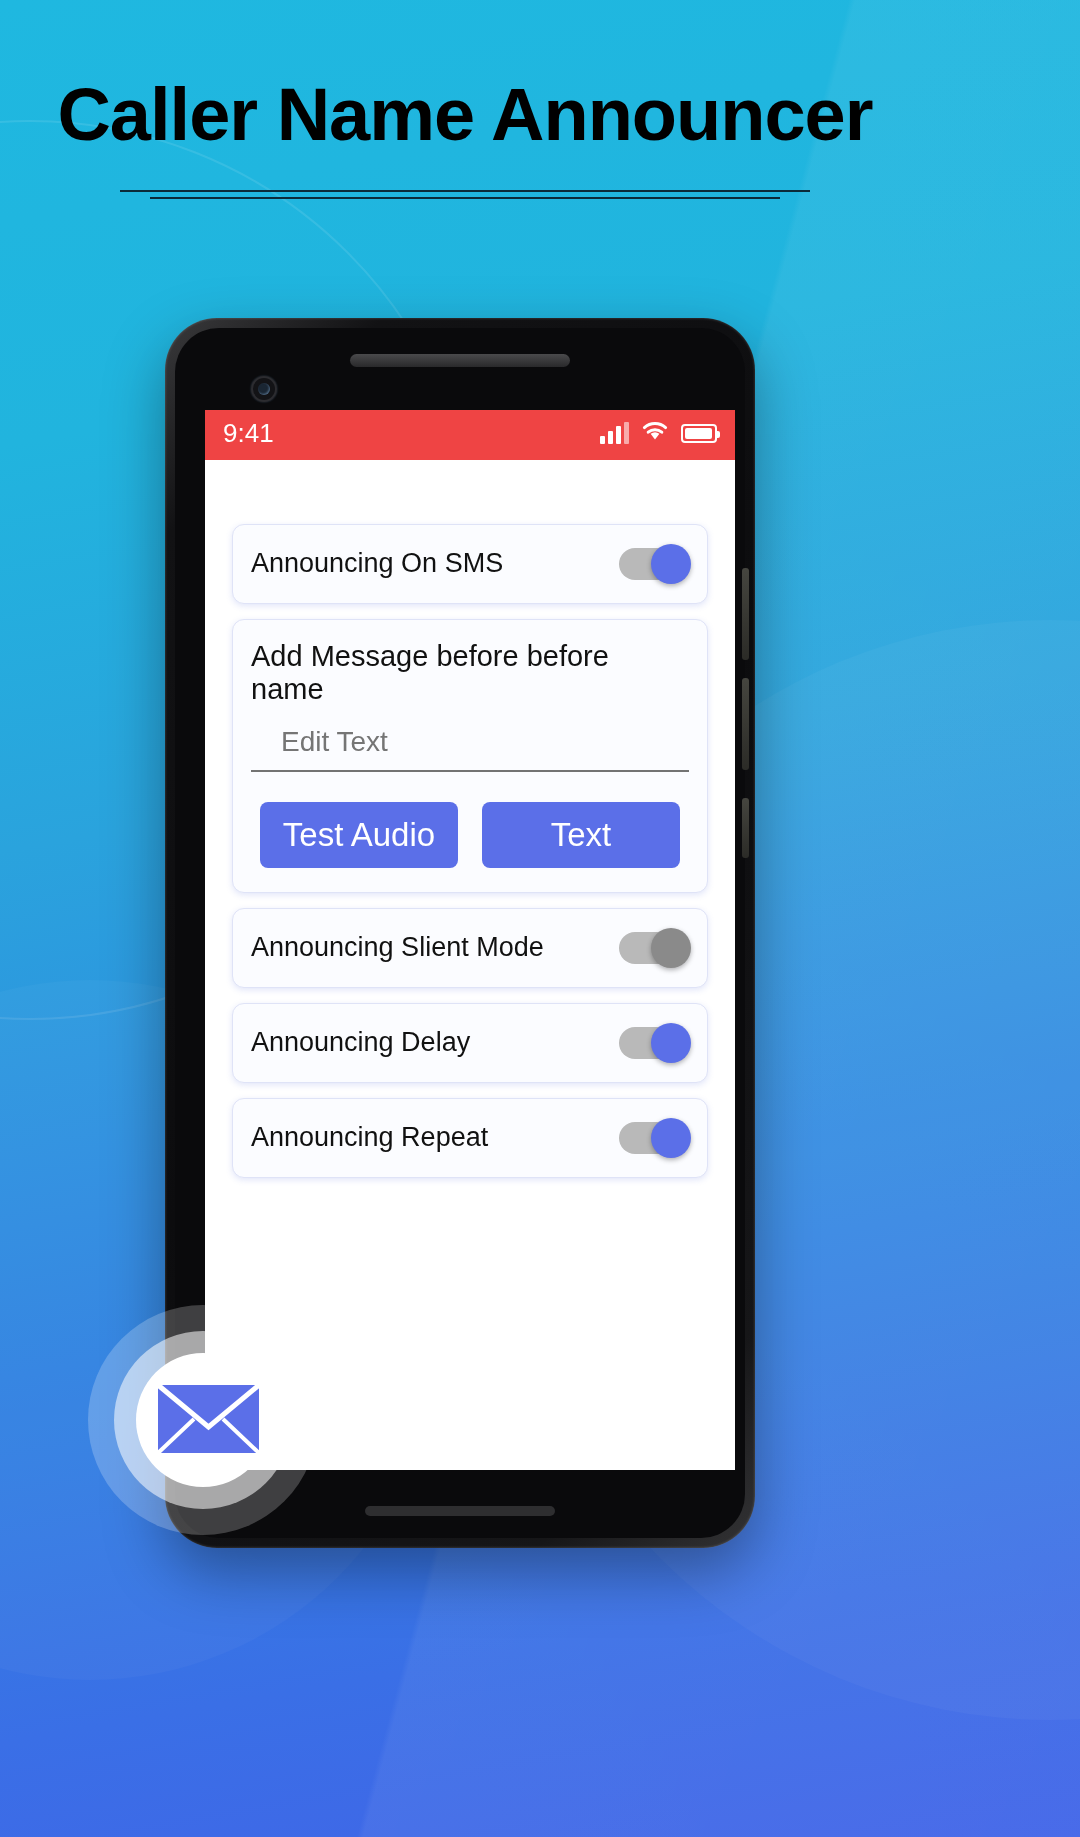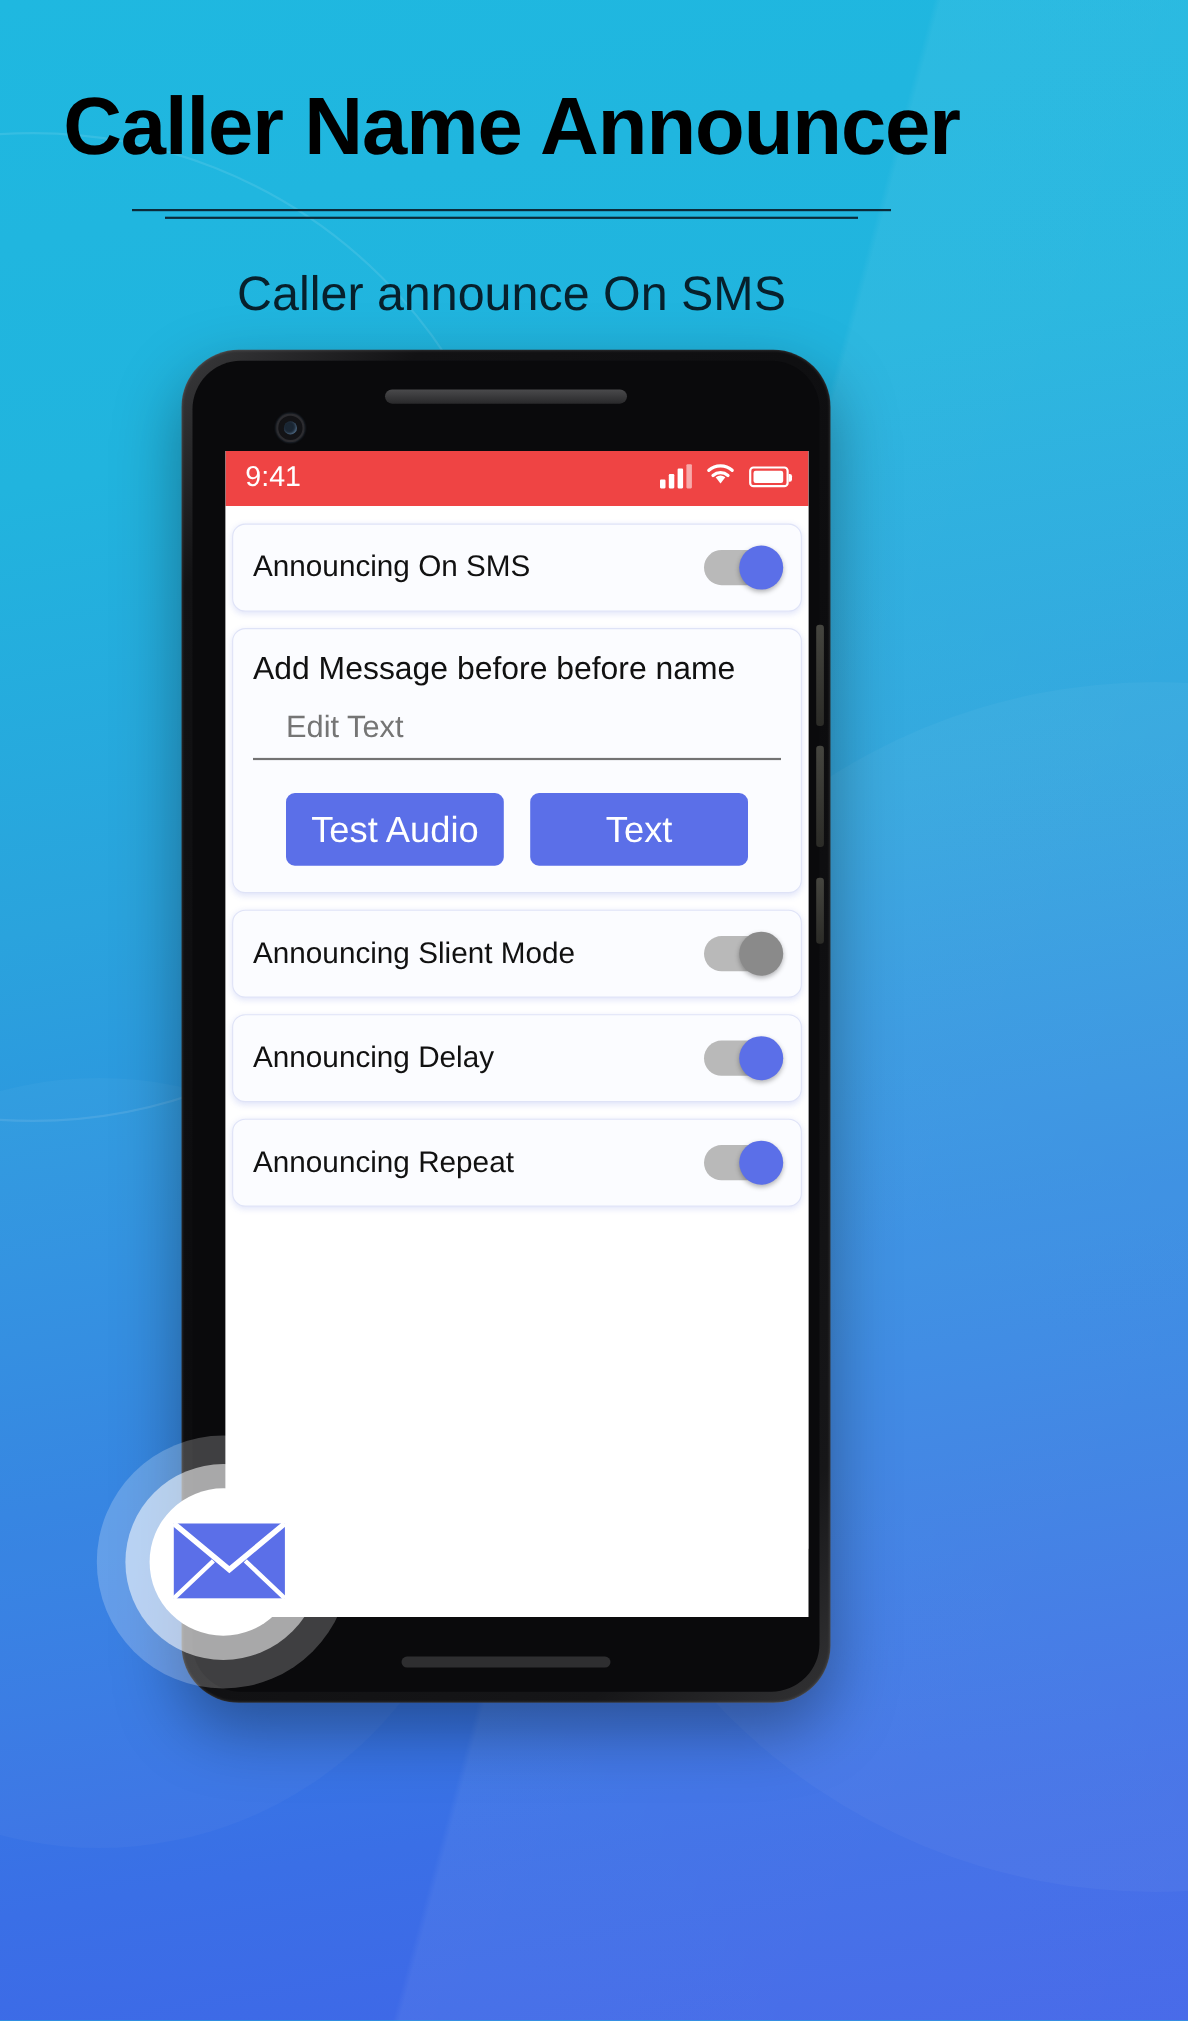--- a/index.html
+++ b/index.html
@@ -81,21 +81,21 @@
            background:#fff; border-radius:2px; display:block; }
 
   
   #appbar { height:62px; background:#5b74e8; display:flex; align-items:center;
            padding:0 20px; gap:22px; }
   #back-chevron { width:22px; height:22px; border-left:4px solid #fff;
            border-bottom:4px solid #fff; transform:rotate(45deg); margin-left:4px; }
   #appbar-title { color:#fff; font-size:30px; font-weight:400; }
 
   
-  #content { padding:16px 6px 0; background:#fff; height:948px; }
+  #content { padding:16px 27px 0; background:#fff; height:948px;margin-top:48px; }
   .card { background:#fbfcff; border:1px solid #dfe3f7; border-radius:12px;
           box-shadow:0 2px 6px rgba(90,110,220,0.18); margin-bottom:15px;
           padding:0 18px; }
   .row { display:flex; align-items:center; justify-content:space-between;
           min-height:78px; }
   .row-label { font-size:27px; color:#111; line-height:1.25; }
 
   
   .toggle { width:70px; height:32px; border-radius:16px; position:relative;
           flex:0 0 auto; background:#b9b9b9; }
@@ -133,21 +133,20 @@
   <div id="bg-diag"></div>
   <div id="bg-arc1"></div>
   <div id="bg-arc2"></div>
   <div id="bg-arc3"></div>
 </div>
 
 <div id="header">
   <div id="title">Caller Name Announcer</div>
   <div id="divider"></div>
   <div id="divider2"></div>
-  <div id="subtitle">Caller announce On SMS</div>
 </div>
 
 <div id="phone">
   <div id="phone-inner">
     <div id="speaker"></div>
     <div id="camera">
       <div id="camera-lens"></div>
     </div>
     <div id="bottom-bar"></div>
 

